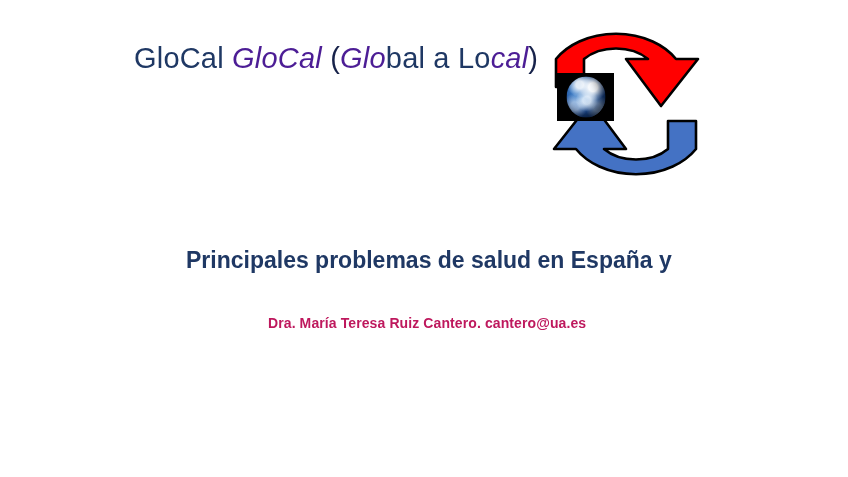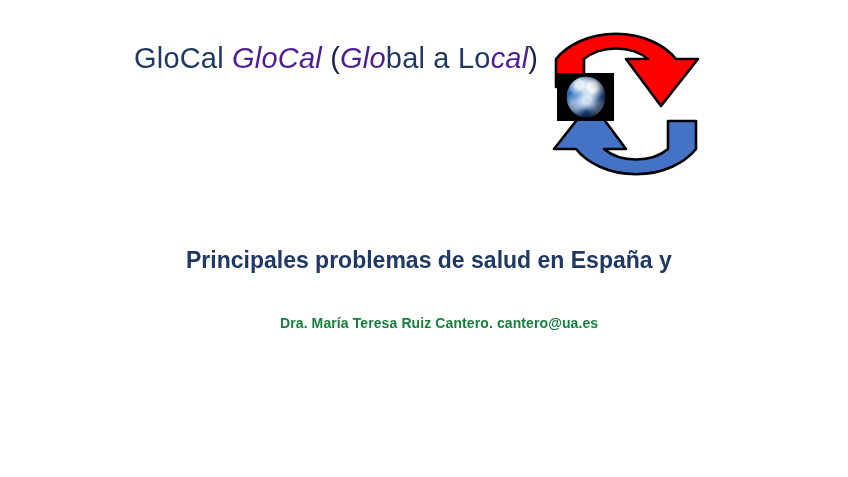--- a/index.html
+++ b/index.html
@@ -79,25 +79,25 @@
     font-weight: bold;
     color: #1F3864;
     line-height: 1.28;
     margin-top: 10px;
   }
   #subtitle .ln { display: block; white-space: nowrap; }
 
   
   #author {
     position: absolute;
-    left: 280px;
+    left: 268px;
     top: 315px;
     font-size: 14px;
     font-weight: bold;
-    color: #15803d;
+    color: #be185d;
     white-space: nowrap;
     letter-spacing: 0.1px;
   }
 </style>
 </head>
 <body>
 
 <div id="slide">
 
   <div id="title-line">

